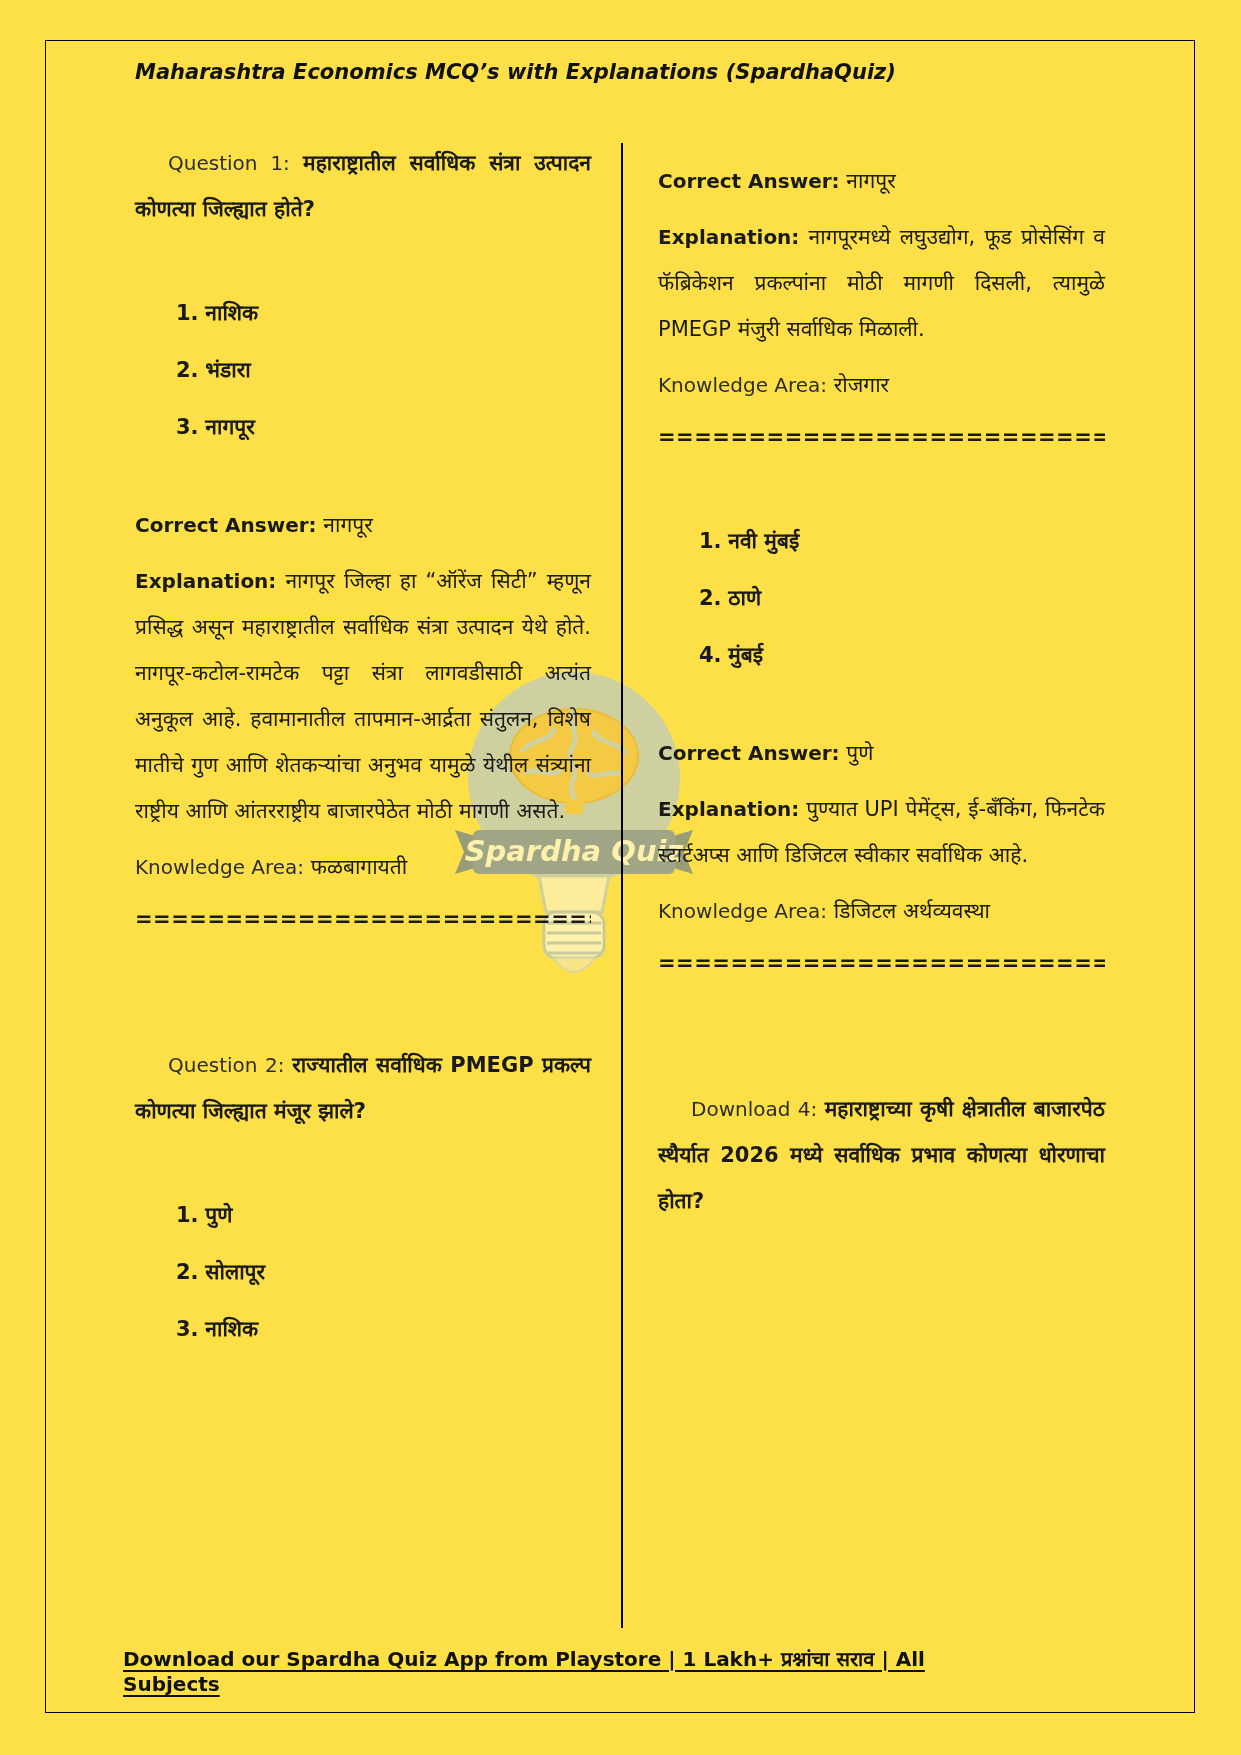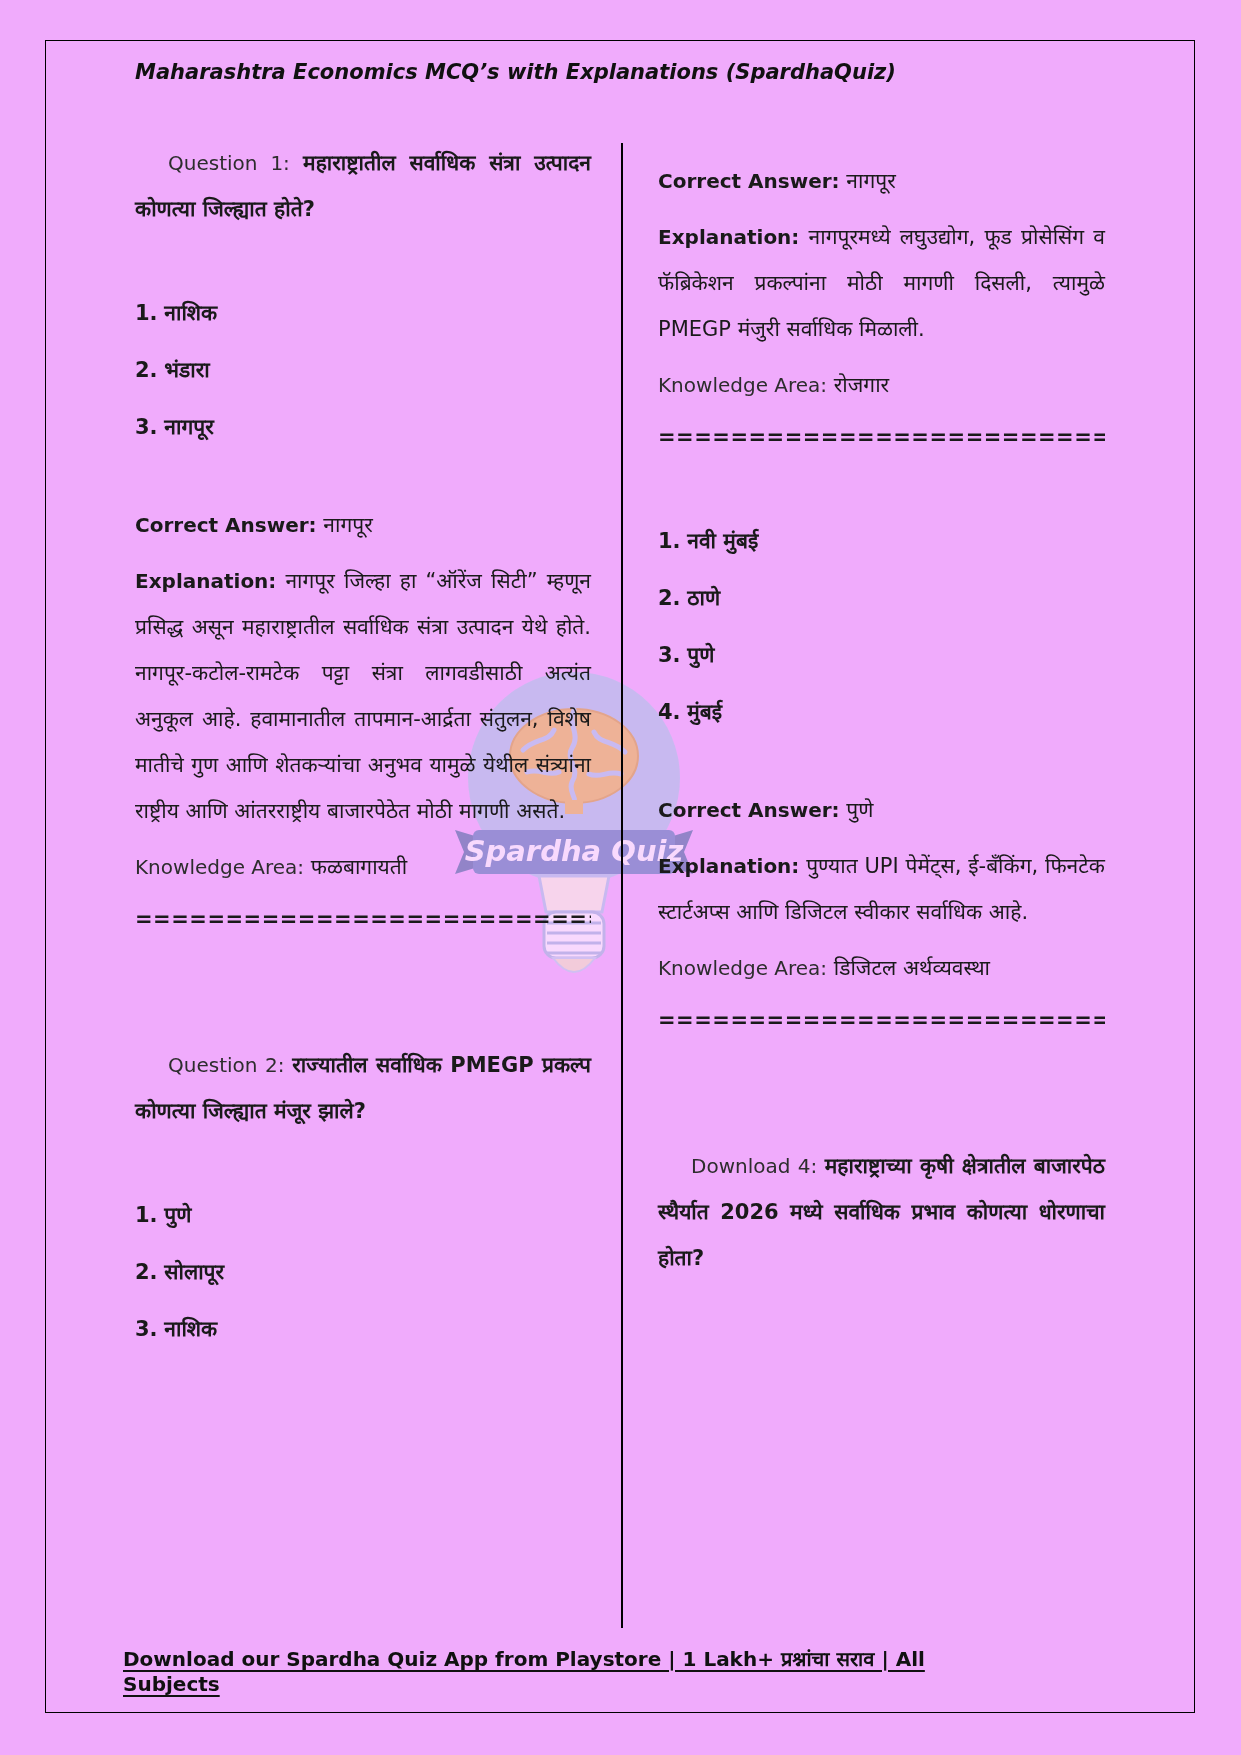--- a/index.html
+++ b/index.html
@@ -1,18 +1,18 @@
 <!DOCTYPE html>
 <html><head>
 <meta charset="utf-8">
 <style>
   html,body { margin:0; padding:0; background:#e8e8e8; }
   .page {
     position:relative; width:1241px; height:1755px; margin:0 auto;
-    background:#f0abfc; overflow:hidden;
+    background:#fde047; overflow:hidden;
     font-family:"DejaVu Sans","Liberation Sans",sans-serif;
     color:#1a1a1a;
   }
   .frame {
     position:absolute; left:45px; top:40px; width:1148px; height:1671px;
     border:1.5px solid #000; pointer-events:none;
   }
   .header-title {
     position:absolute; left:135px; top:60px; width:980px;
     font-size:21px; font-weight:bold; font-style:italic; color:#111;
@@ -25,21 +25,21 @@
   .col { position:absolute; top:140px; z-index:2; font-size:21px; line-height:46px; }
   .col-left  { left:135px; width:456px; }
   .col-right { left:658px; width:447px; }
 
   .block { margin:0; }
   .b-question { margin-top:100px; text-align:justify; }
   .b-question:first-child { margin-top:0; }
   .q-label { font-size:20px; font-weight:400; color:#2d2d2d;margin-left:33px; }
   .q-text  { font-weight:700; }
 
-  .b-options { margin-top:58px; }
+  .b-options { margin-top:58px;margin-left:41px; }
   .option { margin-bottom:11px; }
   .option-number { font-weight:700; }
   .option-text { font-weight:700; }
 
   .b-answer { margin-top:52px; }
   .b-answer:first-child { margin-top:18px; }
   .a-label { font-size:20px; font-weight:700; }
   .a-text  { font-weight:400; }
 
   .b-explanation { margin-top:10px; text-align:justify; }
@@ -118,21 +118,20 @@
       </div>
     </div>
   <div class="col col-right" id="col-right">
       <div class="block b-answer"><span class="a-label">Correct Answer:</span> <span class="a-text">नागपूर</span></div>
       <div class="block b-explanation"><span class="e-label">Explanation:</span> <span class="e-text">नागपूरमध्ये लघुउद्योग, फूड प्रोसेसिंग व फॅब्रिकेशन प्रकल्पांना मोठी मागणी दिसली, त्यामुळे PMEGP मंजुरी सर्वाधिक मिळाली.</span></div>
       <div class="block b-knowledge"><span class="k-label">Knowledge Area:</span> <span class="k-text">रोजगार</span></div>
       <div class="block b-separator">==============================</div>
       <div class="block b-options">
         <div class="option"><span class="option-number">1.</span> <span class="option-text">नवी मुंबई</span></div>
         <div class="option"><span class="option-number">2.</span> <span class="option-text">ठाणे</span></div>
-        <div class="option"><span class="option-number">3.</span> <span class="option-text">पुणे</span></div>
         <div class="option"><span class="option-number">4.</span> <span class="option-text">मुंबई</span></div>
       </div>
       <div class="block b-answer"><span class="a-label">Correct Answer:</span> <span class="a-text">पुणे</span></div>
       <div class="block b-explanation"><span class="e-label">Explanation:</span> <span class="e-text">पुण्यात UPI पेमेंट्स, ई-बँकिंग, फिनटेक स्टार्टअप्स आणि डिजिटल स्वीकार सर्वाधिक आहे.</span></div>
       <div class="block b-knowledge"><span class="k-label">Knowledge Area:</span> <span class="k-text">डिजिटल अर्थव्यवस्था</span></div>
       <div class="block b-separator">==============================</div>
       <div class="block b-question"><span class="q-label">Download 4:</span> <span class="q-text">महाराष्ट्राच्या कृषी क्षेत्रातील बाजारपेठ स्थैर्यात 2026 मध्ये सर्वाधिक प्रभाव कोणत्या धोरणाचा होता?</span></div>
     </div>
 
   <div class="footer-text">Download our  Spardha Quiz App from Playstore | 1 Lakh+ प्रश्नांचा सराव  | All Subjects</div>

